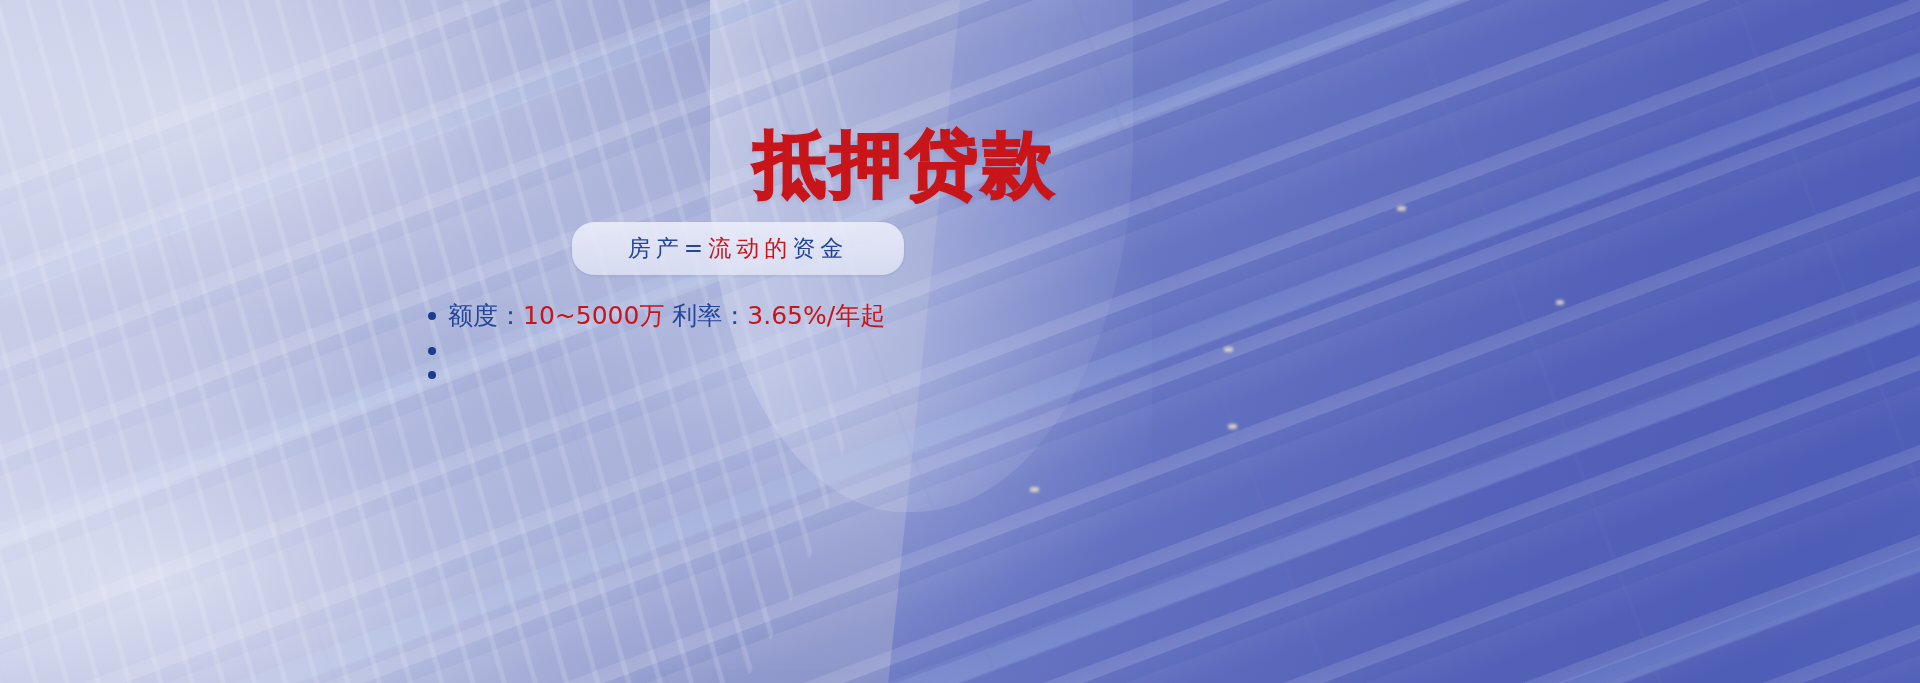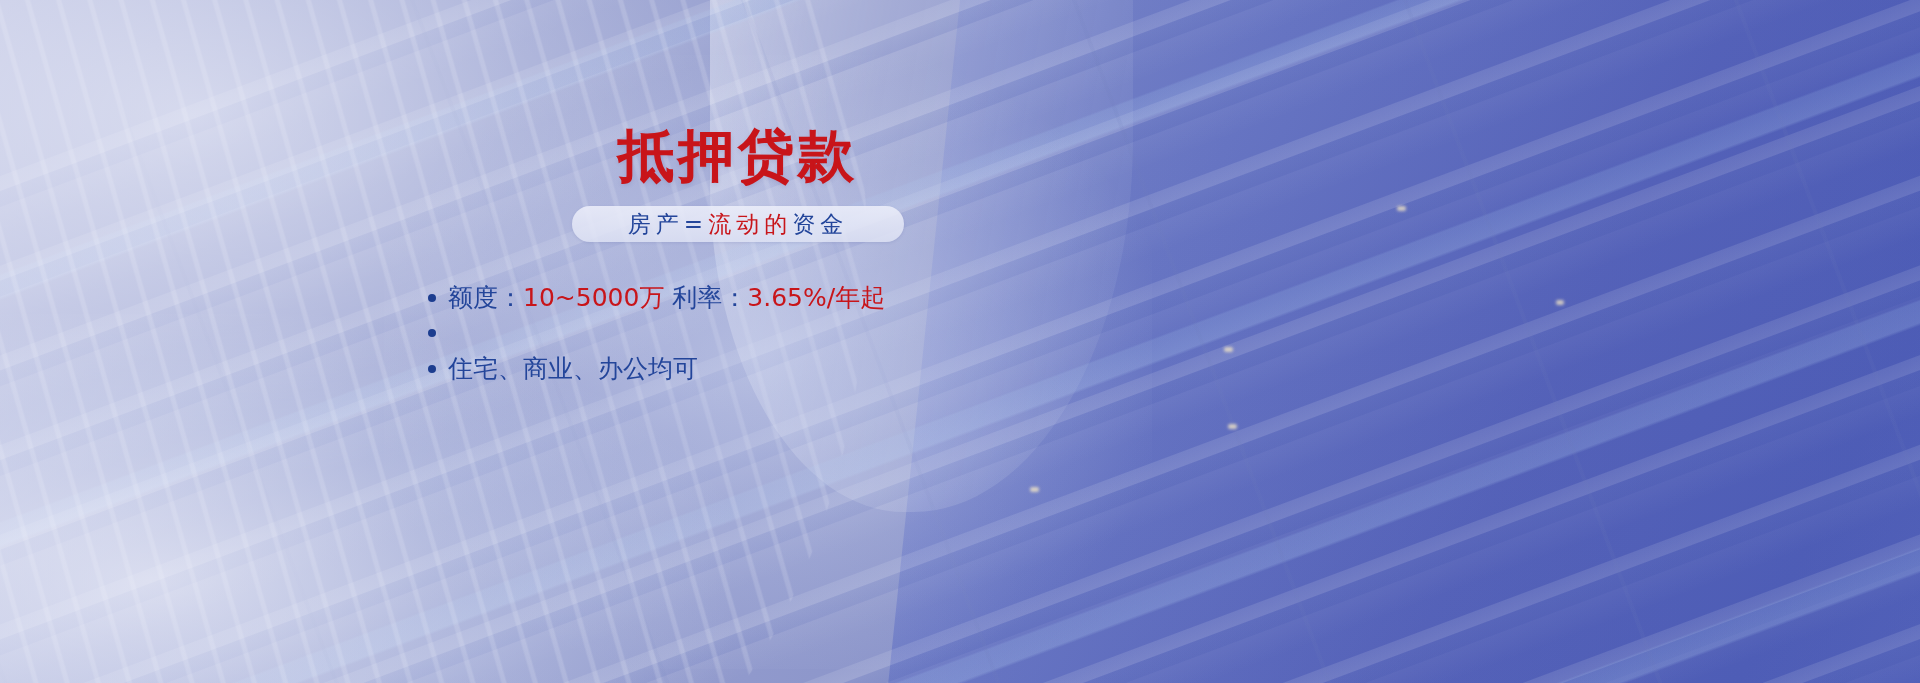--- a/index.html
+++ b/index.html
@@ -141,54 +141,54 @@
 
   
   .content {
     position:absolute;
     left:418px; top:128px;
     width:640px;
   }
 
   .headline {
     font-family:"DejaVu Sans","Liberation Sans",sans-serif;
-    font-weight:normal;
-    font-size:56px;
+    font-weight:bold;
+    font-size:72px;
     line-height:1;
     letter-spacing:4px;
     color:#c8151a;
-    text-align:center;
+    text-align:right;
     white-space:nowrap;
     text-shadow:0 2px 5px rgba(60,60,120,.22);
     -webkit-text-stroke:2.2px #c8151a;
   }
 
   .pill {
     margin:22px auto 0;
     width:332px;
-    height:36px;
+    height:53px;
     border-radius:22px;
     background:linear-gradient(180deg,rgba(236,238,250,.88) 0%,rgba(224,228,245,.80) 100%);
     display:flex;
     align-items:center;
     justify-content:center;
     box-shadow:0 1px 3px rgba(90,100,160,.18);
   }
   .pill-text {
     font-family:"DejaVu Sans","Liberation Sans",sans-serif;
     font-size:23px;
     letter-spacing:5px;
     white-space:nowrap;
     line-height:1;
   }
   .c-blue { color:#23459a; }
   .c-red  { color:#c8151a; }
 
   .bullets {
-    margin:40px 0 0 10px;
+    margin:25px 0 0 10px;
     list-style:none;
   }
   .bullet {
     display:flex;
     align-items:center;
     margin-bottom:16px;
     font-family:"DejaVu Sans","Liberation Sans",sans-serif;
     font-size:25px;
     line-height:1.25;
     color:#1c3d8f;
@@ -242,18 +242,17 @@
         <span class="dot"></span>
         <span><span class="seg c-blue">额度：</span><span class="seg c-red">10~5000万</span><span class="seg c-blue"> 利率：</span><span class="seg c-red">3.65%/年起</span></span>
       </li>
 
       <li class="bullet">
         <span class="dot"></span>
       </li>
 
       <li class="bullet">
         <span class="dot"></span>
-        <span class="seg c-blue">住宅、商业、办公均可</span>
       </li>
 
     </ul>
   </div>
 </div>
 
 </body></html>

